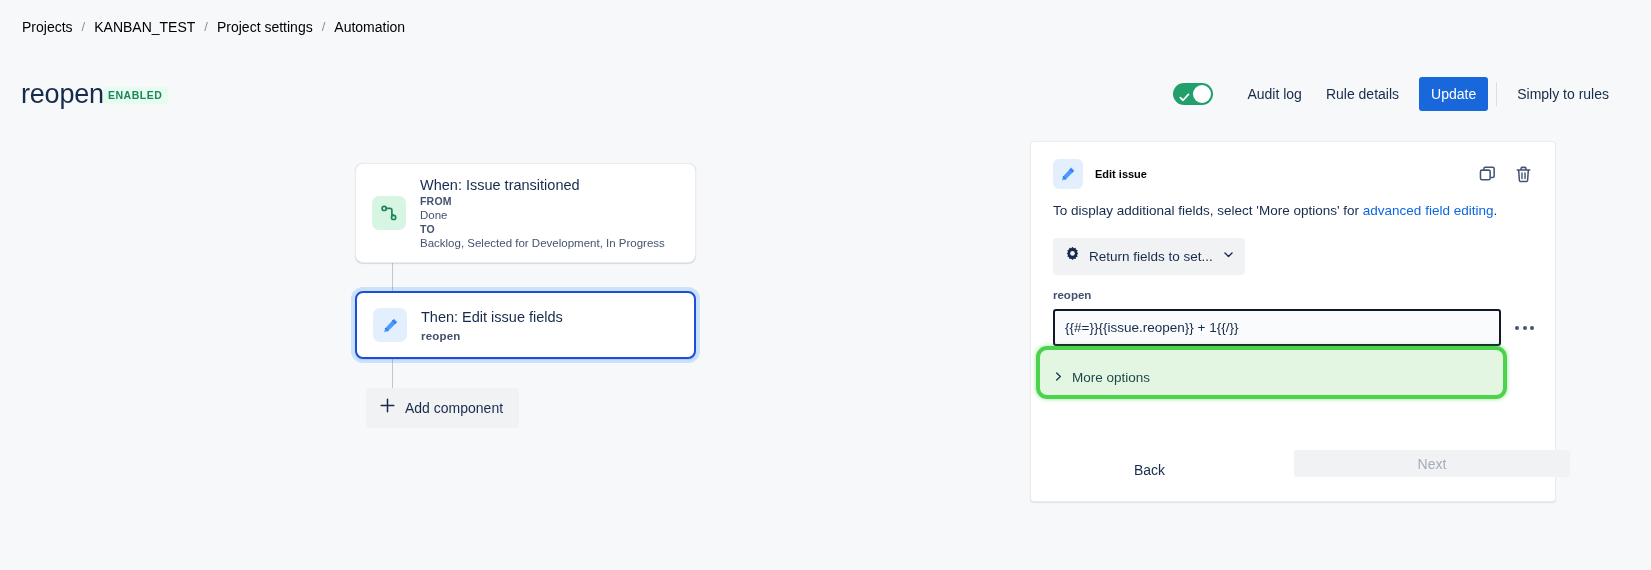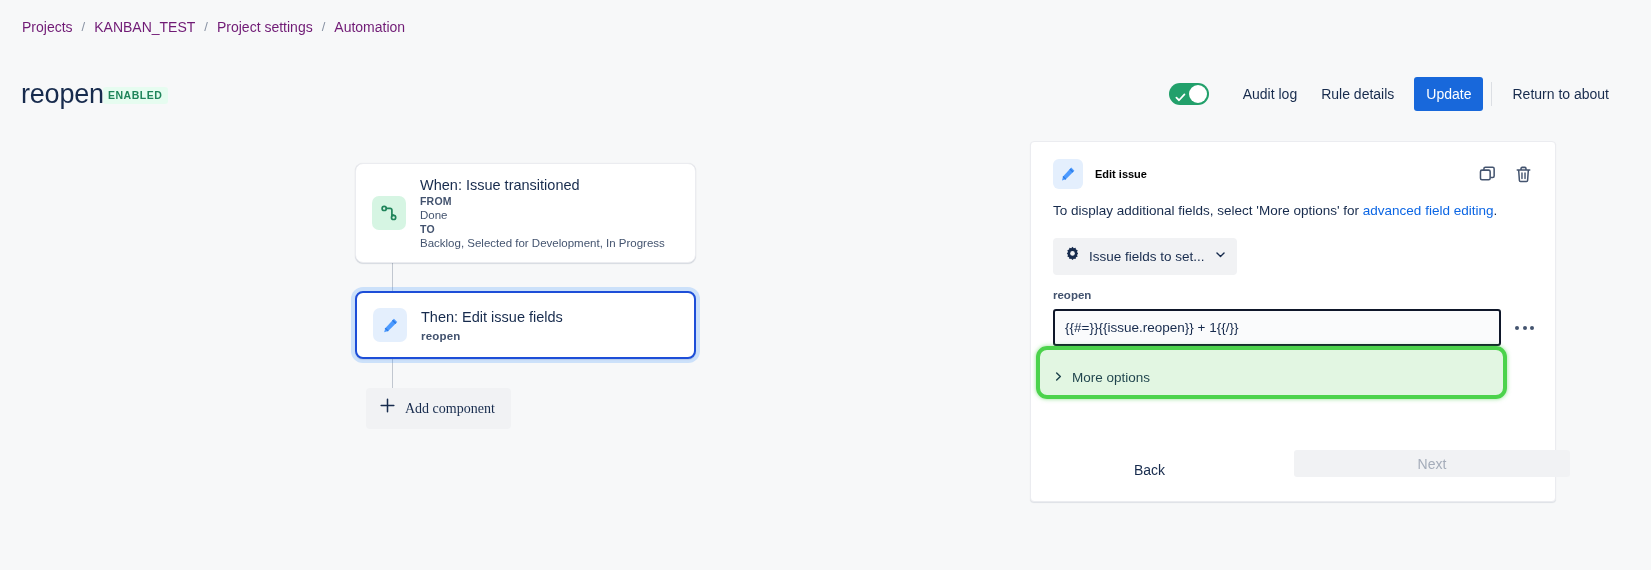--- a/index.html
+++ b/index.html
@@ -10,21 +10,21 @@
     -webkit-font-smoothing: antialiased;
     overflow: hidden;
   }
 
   
   .breadcrumb {
     position: absolute; left: 22px; top: 18px;
     display: flex; align-items: center; gap: 9px;
     font-size: 14px; color: #44546f; line-height: 18px;
   }
-  .breadcrumb .crumb { color: #701a75; cursor: pointer; }
+  .breadcrumb .crumb { color: #000000; cursor: pointer; }
   .breadcrumb .sep { color: #8993a4; font-size: 13px; }
 
   
   .rule-title {
     position: absolute; left: 21px; top: 78px;
     font-size: 27px; font-weight: 500; color: #172b4d;
     letter-spacing: -0.2px; line-height: 32px;
   }
   .enabled-badge {
     position: absolute; left: 103px; top: 87px;
@@ -94,21 +94,21 @@
   .node-sub   { font-size: 10.5px; color: #42526e; font-weight: 700; letter-spacing: 0.2px; line-height: 13px; }
   .node-val   { font-size: 11.5px; color: #44546f; line-height: 15px; }
   .node-action .node-sub { font-size: 11.5px; color: #42526e; font-weight: 700; margin-top: 3px; }
 
   .add-component {
     position: absolute; left: 366px; top: 258px;
     background: #f1f2f4; border: none; border-radius: 4px;
     padding: 9px 16px 9px 13px;
     display: flex; align-items: center; gap: 9px;
     font-size: 14px; color: #172b4d; cursor: pointer; line-height: 20px;
-    font-family: Liberation Serif, serif;
+    font-family: Liberation Sans, sans-serif;
   }
 
   
   .panel {
     position: absolute; left: 1030px; top: 141px;
     width: 526px; height: 361px;
     background: #fff; border: 1px solid #ebecf0; border-radius: 4px;
     box-shadow: 0 1px 1px rgba(9,30,66,0.1);
   }
   .panel-head { display: flex; align-items: center; padding: 17px 20px 0 22px; }
@@ -199,21 +199,21 @@
       <svg width="11" height="11" viewBox="0 0 12 12">
           <path d="M1.5 6.2 L4.4 9 L10.3 2.6" stroke="#fff" stroke-width="1.9" fill="none" stroke-linecap="round" stroke-linejoin="round"></path>
         </svg>
     </span>
     <span class="knob"></span>
   </div>
   <button class="hbtn">Audit log</button>
   <button class="hbtn">Rule details</button>
   <button class="hbtn primary">Update</button>
   <div class="vdiv"></div>
-  <button class="hbtn last">Return to about</button>
+  <button class="hbtn last">Simply to rules</button>
 </div>
 
 <div class="canvas">
 
   <div class="connector conn-1"></div>
   <div class="connector conn-2"></div>
 
   <div class="node node-trigger">
     <div class="node-icon icon-green">
       <svg width="20" height="20" viewBox="0 0 20 20">
@@ -289,21 +289,21 @@
     <span>To display additional fields, select 'More options' for </span><span class="lnk">advanced field editing</span><span>.</span>
   </div>
 
   <button class="choose-fields">
     <span>
       <svg width="15" height="15" viewBox="0 0 16 16">
         <path d="M8 0.9 L9.4 2.3 L11.3 1.9 L11.7 3.8 L13.5 4.5 L12.8 6.3 L14 7.9 L12.8 9.5 L13.5 11.3 L11.7 12 L11.3 13.9 L9.4 13.5 L8 14.9 L6.6 13.5 L4.7 13.9 L4.3 12 L2.5 11.3 L3.2 9.5 L2 7.9 L3.2 6.3 L2.5 4.5 L4.3 3.8 L4.7 1.9 L6.6 2.3 Z" fill="#172b4d"></path>
         <circle cx="8" cy="7.9" r="2.5" fill="#f1f2f4"></circle>
       </svg>
     </span>
-    <span>Issue fields to set...</span>
+    <span>Return fields to set...</span>
     <span>
       <svg width="13" height="13" viewBox="0 0 14 14">
           <path d="M3.2 5.3 L7 9.1 L10.8 5.3" stroke="#172b4d" stroke-width="1.5" fill="none" stroke-linecap="round" stroke-linejoin="round"></path>
         </svg>
     </span>
   </button>
 
   <div class="field-label">reopen</div>
 
   <div class="field-row">

